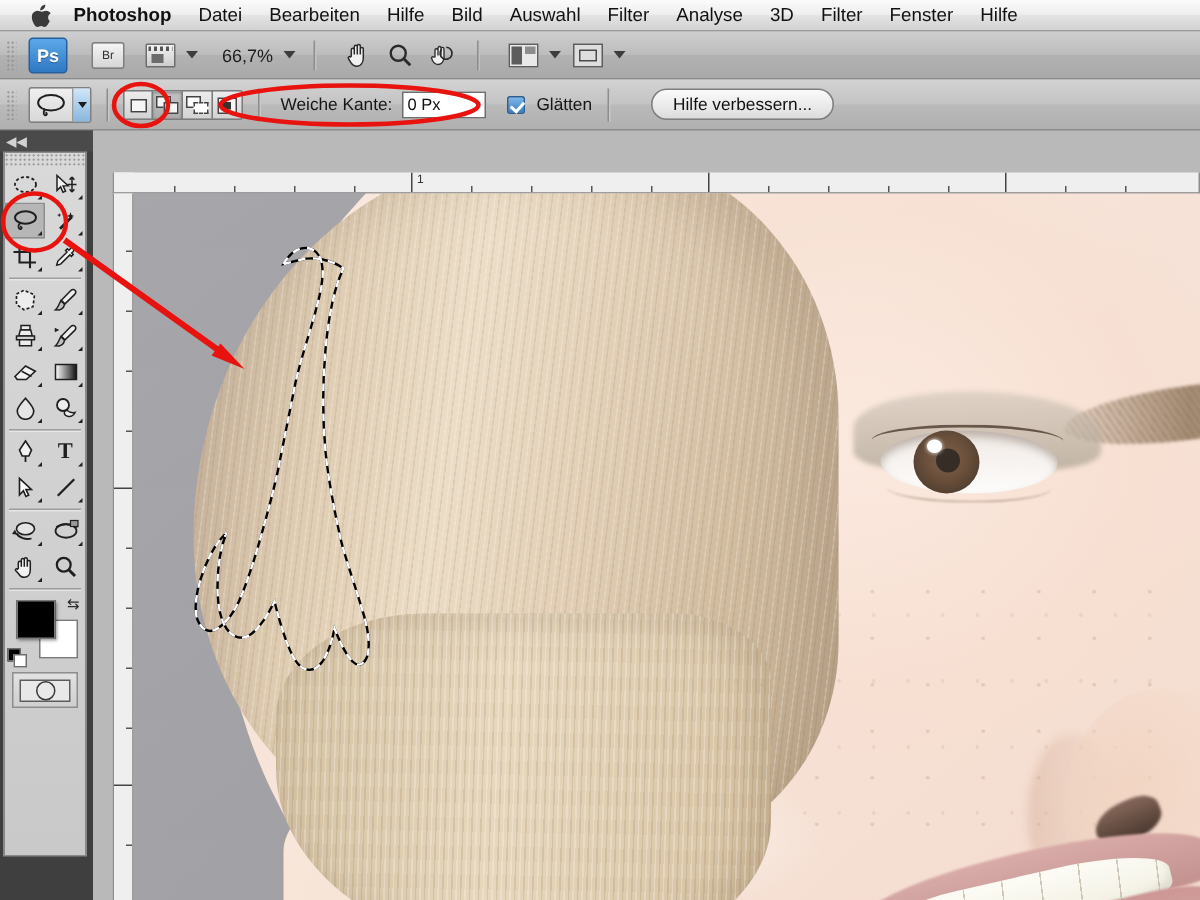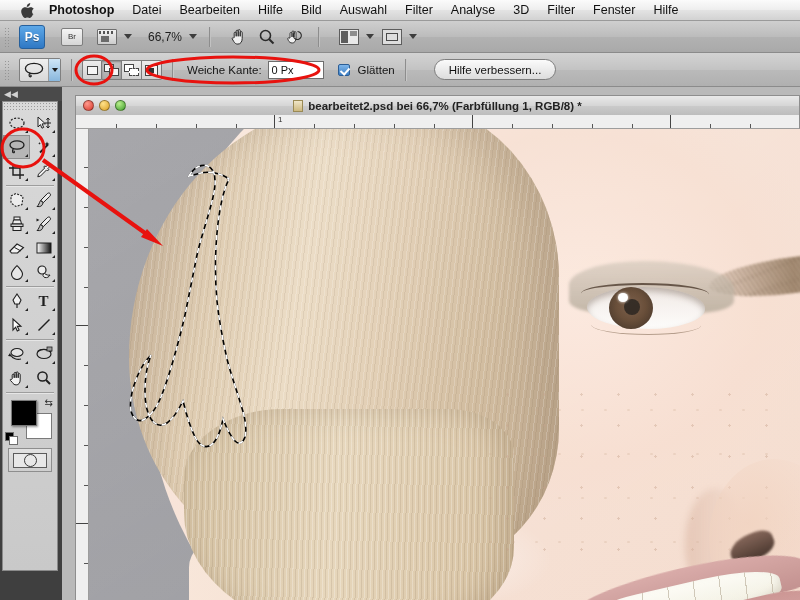--- a/index.html
+++ b/index.html
@@ -671,31 +671,20 @@
         <div class="sw-default"></div>
       </div>
 
       <div class="qmask">
         <div class="qmask-in"></div>
       </div>
     </div>
   </div>
 
   <div class="docwin">
-    <div class="titlebar">
-      <div class="winbtns">
-        <div class="wb red"></div>
-        <div class="wb yel"></div>
-        <div class="wb grn"></div>
-      </div>
-      <div class="doctitle">
-        <span class="doc-ic"></span>
-        <span>bearbeitet2.psd bei 66,7% (Farbfüllung 1, RGB/8) *</span>
-      </div>
-    </div>
 
     <div class="ruler-corner"></div>
 
     <div class="rulerH">
       <span class="tickminor" style="left:40px;"></span>
       <span class="tickminor" style="left:80px;"></span>
       <span class="tickminor" style="left:120px;"></span>
       <span class="tickminor" style="left:160px;"></span>
       <span class="tickmajor" style="left:198px;"></span>
       <span class="ticklabel" style="left:202px;">1</span>

